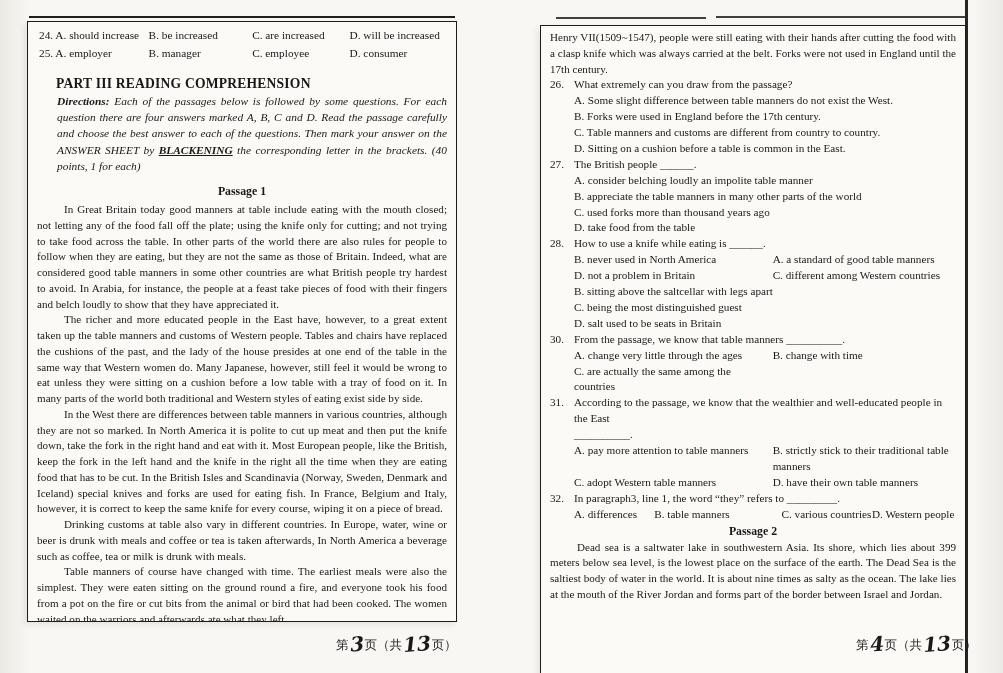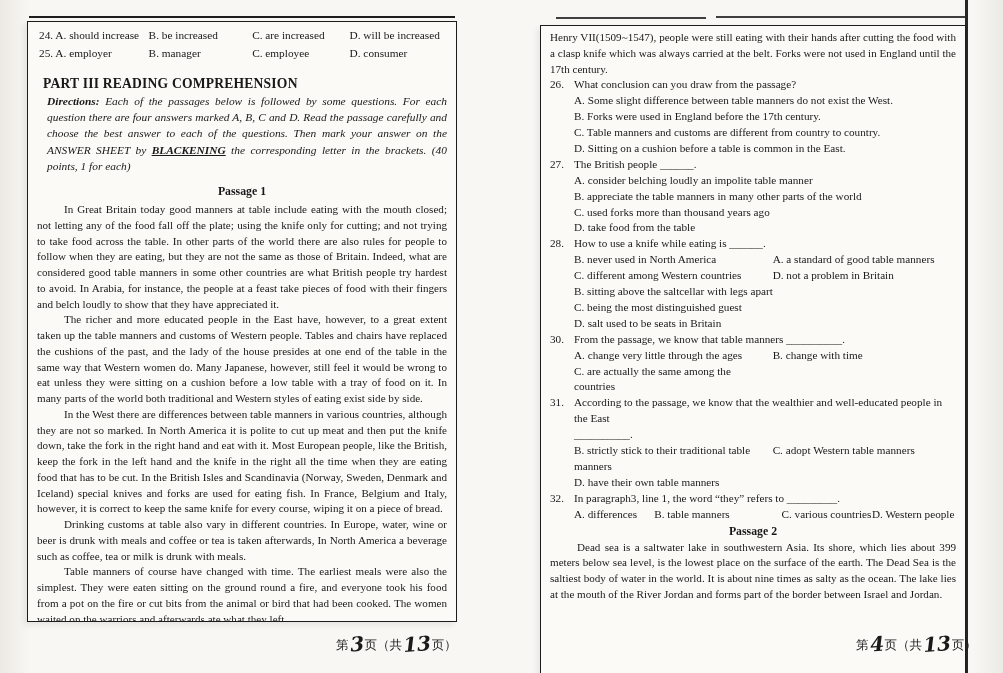--- a/index.html
+++ b/index.html
@@ -33,28 +33,28 @@
     grid-template-columns: 27% 25.5% 24% 23.5%;
     font-size: 11.3px;
     line-height: 16.5px;
     padding: 1px 2px 0 2px;
   }
 
   .part-title {
     font-weight: bold;
     font-size: 13.6px;
     letter-spacing: .2px;
-    margin: 15px 0 1px 6px;
+    margin: 15px 0 1px 19px;
   }
   .directions {
     font-style: italic;
     text-align: justify;
     font-size: 11.4px;
     line-height: 16.2px;
-    margin: 0 0 0 10px;
+    margin: 0 0 0 20px;
   }
   .directions .dir-label { font-weight: bold; }
   .directions .dir-em { font-weight: bold; text-decoration: underline; }
 
   .passage-title {
     text-align: center;
     font-weight: bold;
     font-size: 11.8px;
     margin: 10px 0 3px 0;
   }
@@ -141,21 +141,21 @@
 
 </div>
 
 <div class="footer" id="footer-left"><span>第</span><span class="hand-num">3</span><span>页（共</span><span class="hand-num">13</span><span>页）</span></div>
 
 <div class="page" id="right-page">
 
   <p class="para no-indent" style="margin-bottom:0;">Henry VII(1509~1547), people were still eating with their hands after cutting the food with a clasp knife which was always carried at the belt. Forks were not used in England until the 17th century.</p>
 
   <div class="question">
-    <div class="q-stem"><span class="q-num">26.</span><span>What conclusion can you draw from the passage?</span></div>
+    <div class="q-stem"><span class="q-num">26.</span><span>What extremely can you draw from the passage?</span></div>
     <div class="opts-stack">
       <div class="opt">A. Some slight difference between table manners do not exist the West.</div>
       <div class="opt">B. Forks were used in England before the 17th century.</div>
       <div class="opt">C. Table manners and customs are different from country to country.</div>
       <div class="opt">D. Sitting on a cushion before a table is common in the East.</div>
     </div>
   </div>
 
   <div class="question">
     <div class="q-stem"><span class="q-num">27.</span><span>The British people ______.</span></div>
@@ -165,22 +165,22 @@
       <div class="opt">C. used forks more than thousand years ago</div>
       <div class="opt">D. take food from the table</div>
     </div>
   </div>
 
   <div class="question">
     <div class="q-stem"><span class="q-num">28.</span><span>How to use a knife while eating is ______.</span></div>
     <div class="opts-grid">
       <div class="opt">B. never used in North America</div>
       <div class="opt">A. a standard of good table manners</div>
+      <div class="opt">D. not a problem in Britain</div>
       <div class="opt">C. different among Western countries</div>
-      <div class="opt">D. not a problem in Britain</div>
     </div>
   </div>
 
   <div class="question">
     <div class="opts-stack">
       <div class="opt">B. sitting above the saltcellar with legs apart</div>
       <div class="opt">C. being the most distinguished guest</div>
       <div class="opt">D. salt used to be seats in Britain</div>
     </div>
   </div>
@@ -191,20 +191,21 @@
       <div class="opt">A. change very little through the ages</div>
       <div class="opt">B. change with time</div>
       <div class="opt">C. are actually the same among the countries</div>
     </div>
   </div>
 
   <div class="question">
     <div class="q-stem"><span class="q-num">31.</span><span>According to the passage, we know that the wealthier and well-educated people in the East</span></div>
     <div class="stem2">__________.</div>
     <div class="opts-grid">
+      <div class="opt">A. pay more attention to table manners</div>
       <div class="opt">B. strictly stick to their traditional table manners</div>
       <div class="opt">C. adopt Western table manners</div>
       <div class="opt">D. have their own table manners</div>
     </div>
   </div>
 
   <div class="question">
     <div class="q-stem"><span class="q-num">32.</span><span>In paragraph3, line 1, the word “they” refers to _________.</span></div>
     <div class="opts-row4x">
       <div class="opt" style="padding-left:0;">A. differences</div>

